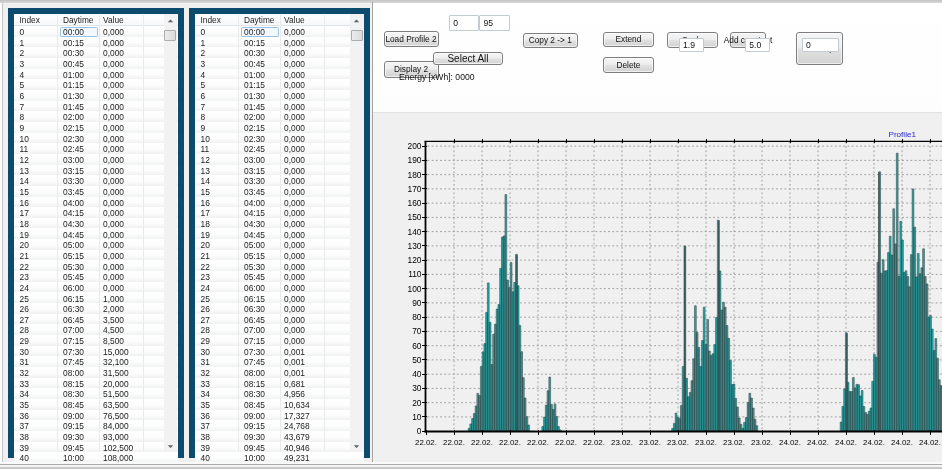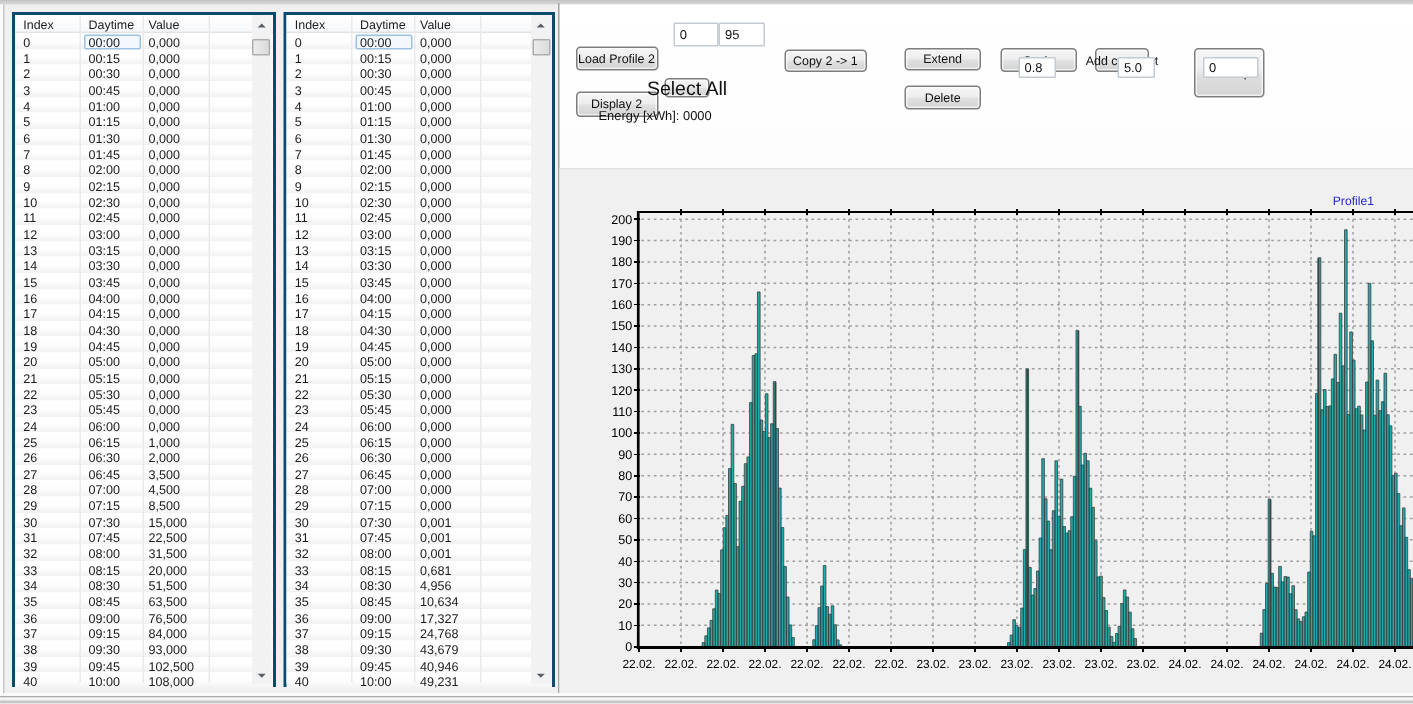--- a/index.html
+++ b/index.html
@@ -13,21 +13,21 @@
 .divider { position:absolute; left:371.6px; top:2px; width:1.1px; height:460px; background:#a3a3a3; }
 .chartw { position:absolute; left:373px; top:112px; width:569px; height:349.5px;
   background:#f0f0f0; border-top:1px solid #e2e2e2; }
 .chart { position:absolute; left:0; top:0; }
 .bstrip1 { position:absolute; left:0; top:461.5px; width:942px; height:2px; background:#fafafa; }
 .bstrip2 { position:absolute; left:0; top:463.5px; width:942px; height:1.5px; background:#ababab; }
 .bstrip3 { position:absolute; left:0; top:465px; width:942px; height:1.5px; background:#f5f5f5; }
 .bstrip4 { position:absolute; left:0; top:466.5px; width:942px; height:2.5px; background:#c8c8c8; }
 
 .tbl { position:absolute; top:7.5px; height:450.5px; background:#fff;
-  border:2px solid #0c4a6e; }
+  border:6px solid #0c4a6e; }
 .thead { position:relative; height:12.5px; background:linear-gradient(#ffffff,#f7f8fa);
   border-bottom:1px solid #dfe3e8; font-size:8.3px; color:#1c1c1c; }
 .thead span { position:absolute; top:1.5px; }
 .tbody { position:relative; }
 .r { position:relative; height:10.67px; background:linear-gradient(#ffffff 10%,#fdfdfd 55%,#f0f1f2 100%);
   border-bottom:0; font-size:8.4px; color:#1c1c1c; }
 .r span { position:absolute; top:1.1px; }
 .c1 { left:6px; } .c2 { left:49.5px; } .c3 { left:89.5px; }
 .vsep { position:absolute; top:1px; bottom:1px; width:1px; background:#e9eaec; }
 .selbox { position:absolute; left:46.5px; top:13px; width:38px; height:10.2px;
@@ -216,21 +216,21 @@
         <span class="c3">8,500</span>
       </div>
 <div class="r">
         <span class="c1">30</span>
         <span class="c2">07:30</span>
         <span class="c3">15,000</span>
       </div>
 <div class="r">
         <span class="c1">31</span>
         <span class="c2">07:45</span>
-        <span class="c3">22,500</span>
+        <span class="c3">32,100</span>
       </div>
 <div class="r">
         <span class="c1">32</span>
         <span class="c2">08:00</span>
         <span class="c3">31,500</span>
       </div>
 <div class="r">
         <span class="c1">33</span>
         <span class="c2">08:15</span>
         <span class="c3">20,000</span>
@@ -516,30 +516,30 @@
   <div class="sbtn" style="bottom:0">
         <svg width="13" height="14">
           <path d="M3.8 7.2 L6.5 9.9 L9.2 7.2 Z" fill="#5a5f63"></path>
         </svg>
       </div>
 </div>
 </div>
 <div class="divider"></div>
 <div class="btn" style="left:383.5px;top:14.3px;width:55px;height:16.2px;font-size:8.3px">Load Profile 2</div>
 <div class="btn" style="left:383.5px;top:43.5px;width:55px;height:17px;font-size:8.3px">Display 2</div>
-<div class="btn" style="left:443px;top:35.4px;width:30px;height:12.4px;font-size:13px">Select All</div>
+<div class="btn" style="left:433px;top:35.4px;width:70px;height:12.4px;font-size:10px">Select All</div>
 <div class="btn" style="left:522.5px;top:15.5px;width:55.5px;height:15.5px;font-size:8.3px">Copy 2 -&gt; 1</div>
 <div class="btn" style="left:603.3px;top:14.6px;width:50.3px;height:15.6px;font-size:8.3px">Extend</div>
 <div class="btn" style="left:603.3px;top:40.4px;width:50.3px;height:15.8px;font-size:8.3px">Delete</div>
 <div class="btn" style="left:667px;top:14.8px;width:51px;height:15.8px;font-size:8.3px">Scale</div>
 <div class="btn" style="left:730px;top:14.8px;width:36px;height:15.8px;font-size:8.3px">Add constant</div>
 <div class="btn" style="left:796.4px;top:14.8px;width:46.8px;height:33px;font-size:8.3px">Shift up</div>
 <div class="fld" style="left:449.2px;top:15.4px;width:30px;height:16px">0</div>
 <div class="fld" style="left:479.4px;top:15.4px;width:30.3px;height:16px">95</div>
-<div class="fld" style="left:679px;top:38.3px;width:25px;height:14.2px">0.8</div>
+<div class="fld" style="left:679px;top:38.3px;width:25px;height:14.2px">1.9</div>
 <div class="fld" style="left:745.3px;top:38.3px;width:25px;height:14.2px">5.0</div>
 <div class="fld" style="left:802px;top:38.3px;width:37px;height:14.2px">0</div>
 <div class="energy">Energy [xWh]: 0000</div>
 <div class="chartw">
 <svg class="chart" width="569" height="350" viewBox="373 112 569 350">
 <line x1="427.5" y1="415.9" x2="942" y2="415.9" class="gd"></line>
       <line x1="427.5" y1="401.7" x2="942" y2="401.7" class="gd"></line>
       <line x1="427.5" y1="387.4" x2="942" y2="387.4" class="gd"></line>
       <line x1="427.5" y1="373.2" x2="942" y2="373.2" class="gd"></line>
       <line x1="427.5" y1="358.9" x2="942" y2="358.9" class="gd"></line>

